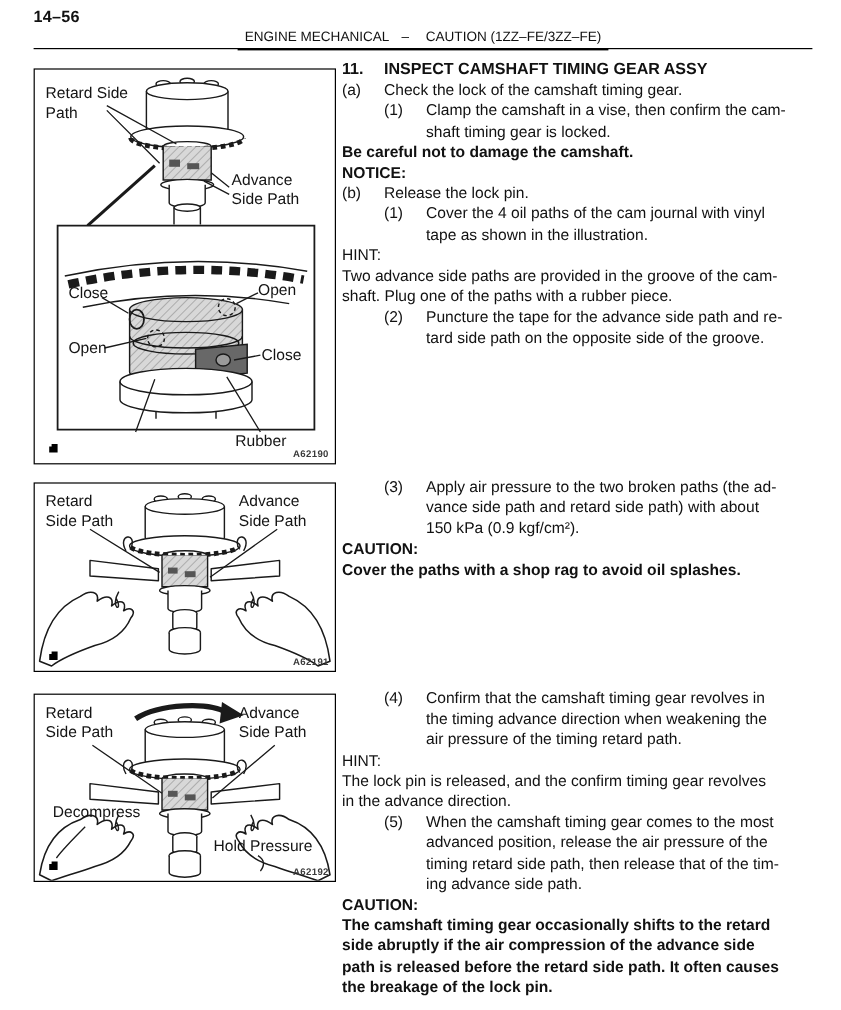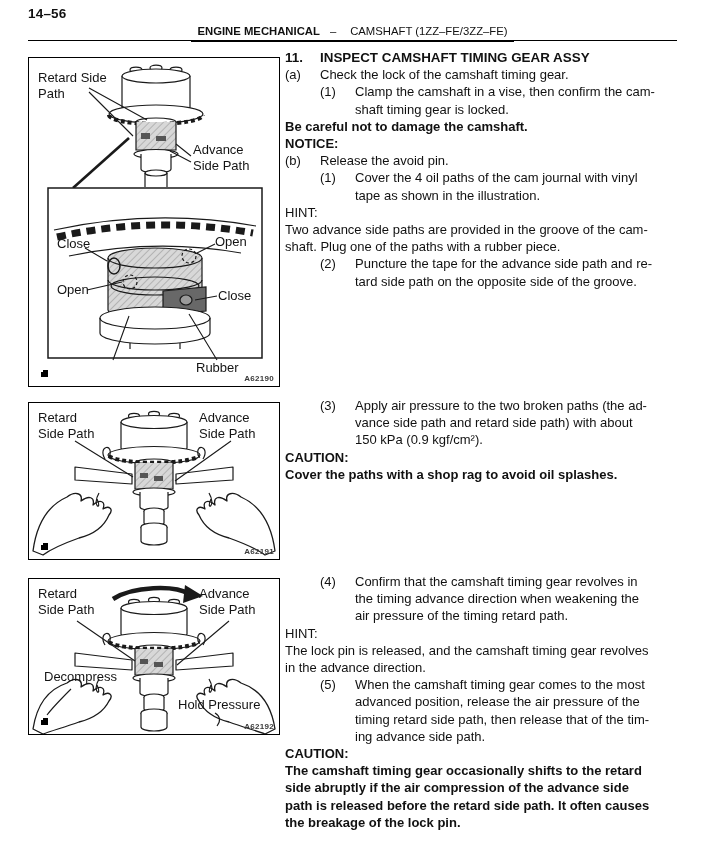--- a/index.html
+++ b/index.html
@@ -1,20 +1,20 @@
 <!DOCTYPE html>
 <html><head>
 <meta charset="utf-8">
 <style>
   html,body{margin:0;padding:0;background:#fff;}
   body{width:701px;height:842px;position:relative;font-family:"Liberation Sans",sans-serif;color:#111;overflow:hidden;}
   .pagenum{position:absolute;left:28px;top:6px;font-size:13.5px;font-weight:700;letter-spacing:.2px;}
   .runhead{position:absolute;left:28px;top:24px;width:649px;text-align:center;font-size:11.3px;line-height:15px;}
   .runhead .inner{display:inline-block;border-bottom:2px solid #000;padding:0 6px 1px 6px;}
-  .runhead .sec{font-weight:700;}
+  .runhead .sec{font-weight:400;}
   .runhead .sep{margin:0 14px 0 10px;}
   .headrule{position:absolute;left:28px;top:40px;width:649px;height:0;border-top:1.4px solid #000;}
 
   .fig{position:absolute;border:1.6px solid #000;background:#fff;text-decoration:underline;}
   .fig svg{position:absolute;left:0;top:0;}
   .flabel{position:absolute;font-size:13px;line-height:16px;white-space:pre-line;color:#141414;}
   .fcode{position:absolute;right:5px;bottom:3px;font-size:8px;font-weight:700;color:#3a3a3a;letter-spacing:.3px;}
   .stamp{position:absolute;left:11px;bottom:8px;width:9px;height:9px;}
 
   .rcol{position:absolute;left:285px;width:400px;font-size:13px;line-height:17.2px;}
@@ -26,21 +26,21 @@
   .full{white-space:pre-line;}
   .title{font-weight:700;font-size:13.4px;}
   line,path,ellipse,circle,rect,polygon{vector-effect:non-scaling-stroke;}
 </style>
 </head>
 <body>
 
 <div class="pagenum">14–56</div>
 <div class="runhead">
   <span class="inner">
-    <span class="sec">ENGINE MECHANICAL</span><span class="sep">–</span><span>CAMSHAFT (1ZZ–FE/3ZZ–FE)</span>
+    <span class="sec">ENGINE MECHANICAL</span><span class="sep">–</span><span>CAUTION (1ZZ–FE/3ZZ–FE)</span>
   </span>
 </div>
 <div class="headrule"></div>
 
 <div class="fig" style="left:28px;top:57px;width:250px;height:328px;">
   <svg width="250" height="328" viewBox="0 0 250 328">
     <defs>
       <pattern id="h1" width="5" height="5" patternUnits="userSpaceOnUse" patternTransform="rotate(45)">
         <rect width="5" height="5" fill="#d8d8d8"></rect>
         <line x1="0" y1="0" x2="0" y2="5" stroke="#8f8f8f" stroke-width="1"></line>
@@ -244,21 +244,21 @@
   </div>
   <div class="li ind">
     <span class="num">(1)</span>
     <div class="txt">Clamp the camshaft in a vise, then confirm the cam-
 shaft timing gear is locked.</div>
   </div>
   <div class="full b">Be careful not to damage the camshaft.</div>
   <div class="full b">NOTICE:</div>
   <div class="li">
     <span class="num">(b)</span>
-    <div class="txt">Release the avoid pin.</div>
+    <div class="txt">Release the lock pin.</div>
   </div>
   <div class="li ind">
     <span class="num">(1)</span>
     <div class="txt">Cover the 4 oil paths of the cam journal with vinyl
 tape as shown in the illustration.</div>
   </div>
   <div class="full">HINT:</div>
   <div class="full">Two advance side paths are provided in the groove of the cam-
 shaft. Plug one of the paths with a rubber piece.</div>
   <div class="li ind">
@@ -280,21 +280,21 @@
 </div>
 
 <div class="rcol" style="top:573px;">
   <div class="li ind">
     <span class="num">(4)</span>
     <div class="txt">Confirm that the camshaft timing gear revolves in
 the timing advance direction when weakening the
 air pressure of the timing retard path.</div>
   </div>
   <div class="full">HINT:</div>
-  <div class="full">The lock pin is released, and the camshaft timing gear revolves
+  <div class="full">The lock pin is released, and the confirm timing gear revolves
 in the advance direction.</div>
   <div class="li ind">
     <span class="num">(5)</span>
     <div class="txt">When the camshaft timing gear comes to the most
 advanced position, release the air pressure of the
 timing retard side path, then release that of the tim-
 ing advance side path.</div>
   </div>
   <div class="full b">CAUTION:</div>
   <div class="full b">The camshaft timing gear occasionally shifts to the retard

